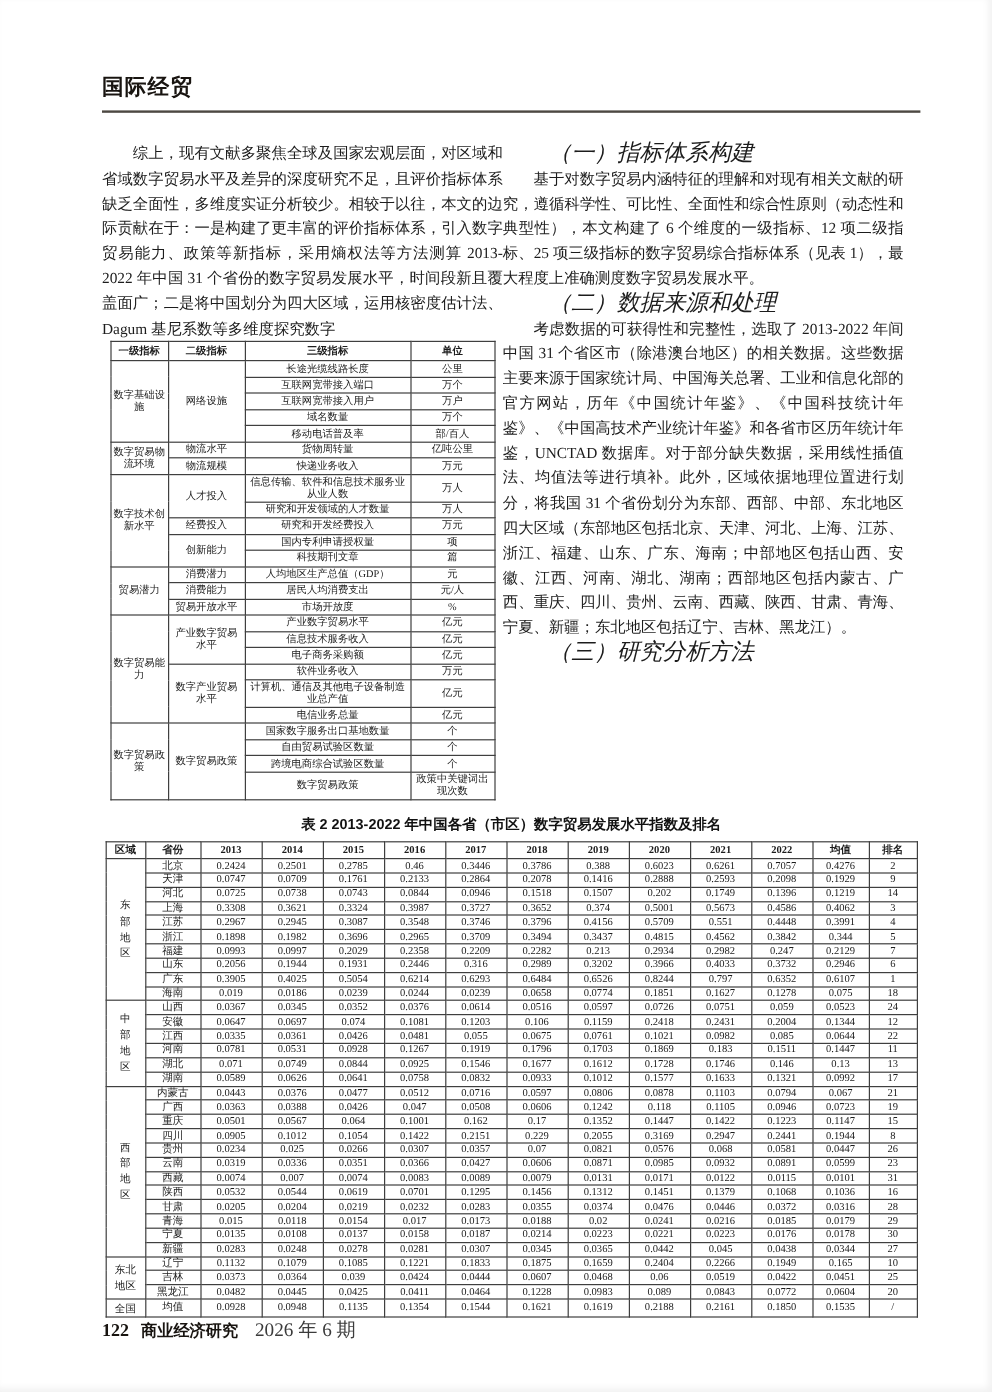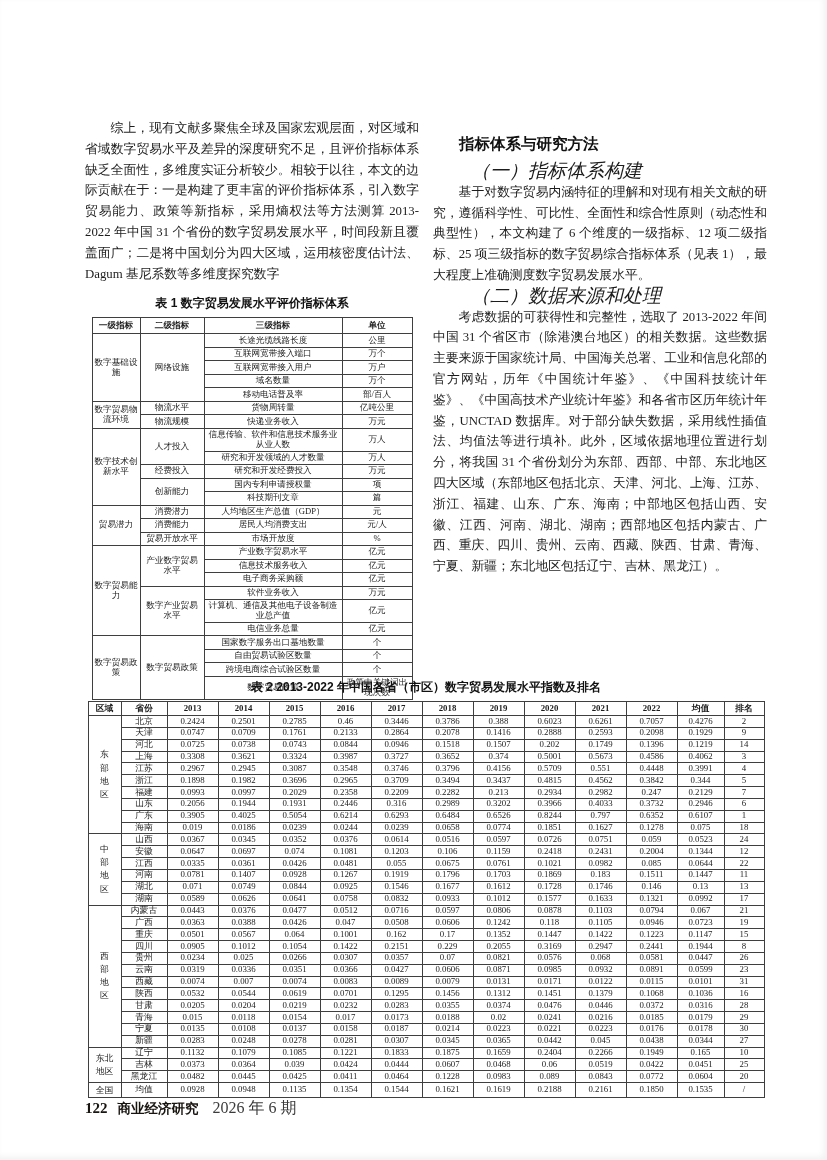--- a/index.html
+++ b/index.html
@@ -2,21 +2,21 @@
 <html><head>
 <meta charset="utf-8">
 <style>
   html,body{margin:0;padding:0;background:#f2f0ee;}
   .page{position:relative;width:827px;height:1160px;background:#ffffff;margin:0 auto;
         font-family:"Liberation Serif","DejaVu Serif",serif;color:#1c1c1c;overflow:hidden;
         box-shadow:inset -3px -3px 6px rgba(0,0,0,0.06);}
   .hdr{position:absolute;left:85px;top:60px;width:682px;border-bottom:2px solid #4c4842;padding-bottom:8px;}
   .hdr h1{margin:0;font-family:"Liberation Sans","DejaVu Sans",sans-serif;font-weight:bold;
           font-size:18px;letter-spacing:1px;color:#181410;}
-  .cols{position:absolute;left:85px;top:118px;width:682px;display:flex;gap:14px;}
+  .cols{position:absolute;left:85px;top:118px;width:682px;display:flex;}
   .col{width:334px;}
   p.body{font-size:12.8px;line-height:20.8px;text-align:justify;margin:0;text-indent:2em;}
   p.noindent{text-indent:0;}
   h2.section{font-family:"Liberation Sans","DejaVu Sans",sans-serif;font-weight:bold;font-size:15.5px;
              margin:16px 0 6px 26px;color:#111;}
   p.sub{font-size:19px;line-height:20.8px;margin:0;text-indent:2em;font-style:italic;}
   .tbl-title{font-family:"Liberation Sans","DejaVu Sans",sans-serif;font-weight:bold;font-size:12px;
              text-align:center;margin:11px 0 5px 0;color:#111;}
   table{border-collapse:collapse;table-layout:fixed;}
   .tbl1{width:320px;font-size:8.6px;line-height:1.15;text-align:center;margin:0 auto;}
@@ -33,25 +33,27 @@
        font-family:Liberation Serif, serif;}
   .ftr .pn{font-size:15px;font-weight:bold;color:#181410;}
   .ftr .jn{font-size:13.5px;font-weight:bold;color:#181410;}
   .ftr .iss{font-size:16px;color:#3b3b3b;margin-left:4px;}
 </style>
 </head>
 <body>
 
 <div class="page">
 
+  <div class="hdr">
+    <h1>国际经贸</h1>
+  </div>
 
   <div class="cols">
     <div class="col">
       <p class="body">综上，现有文献多聚焦全球及国家宏观层面，对区域和省域数字贸易水平及差异的深度研究不足，且评价指标体系缺乏全面性，多维度实证分析较少。相较于以往，本文的边际贡献在于：一是构建了更丰富的评价指标体系，引入数字贸易能力、政策等新指标，采用熵权法等方法测算 2013-2022 年中国 31 个省份的数字贸易发展水平，时间段新且覆盖面广；二是将中国划分为四大区域，运用核密度估计法、Dagum 基尼系数等多维度探究数字</p>
-      <div class="tbl-title">表 1  数字贸易发展水平评价指标体系</div>
       <table class="tbl1">
         <colgroup>
             <col style="width: 48px;">
             <col style="width: 64px;">
             <col style="width: 138px;">
             <col style="width: 70px;">
           </colgroup>
         <thead>
             <tr>
               <th>一级指标</th>
@@ -176,25 +178,25 @@
               <td>个</td>
             </tr>
             <tr>
               <td>数字贸易政策</td>
               <td>政策中关键词出现次数</td>
             </tr>
           </tbody>
       </table>
     </div>
     <div class="col">
-      <h2 class="section">指标体系与研究方法</h2>
       <p class="sub">（一）指标体系构建</p>
       <p class="body">基于对数字贸易内涵特征的理解和对现有相关文献的研究，遵循科学性、可比性、全面性和综合性原则（动态性和典型性），本文构建了 6 个维度的一级指标、12 项二级指标、25 项三级指标的数字贸易综合指标体系（见表 1），最大程度上准确测度数字贸易发展水平。</p>
       <p class="sub">（二）数据来源和处理</p>
       <p class="body">考虑数据的可获得性和完整性，选取了 2013-2022 年间中国 31 个省区市（除港澳台地区）的相关数据。这些数据主要来源于国家统计局、中国海关总署、工业和信息化部的官方网站，历年《中国统计年鉴》、《中国科技统计年鉴》、《中国高技术产业统计年鉴》和各省市区历年统计年鉴，UNCTAD 数据库。对于部分缺失数据，采用线性插值法、均值法等进行填补。此外，区域依据地理位置进行划分，将我国 31 个省份划分为东部、西部、中部、东北地区四大区域（东部地区包括北京、天津、河北、上海、江苏、浙江、福建、山东、广东、海南；中部地区包括山西、安徽、江西、河南、湖北、湖南；西部地区包括内蒙古、广西、重庆、四川、贵州、云南、西藏、陕西、甘肃、青海、宁夏、新疆；东北地区包括辽宁、吉林、黑龙江）。</p>
+      <p class="sub">（三）研究分析方法</p>
     </div>
   </div>
 
   <div class="t2wrap">
     <div class="tbl-title">表 2  2013-2022 年中国各省（市区）数字贸易发展水平指数及排名</div>
     <table class="tbl2">
       <colgroup>
           <col style="width: 33px;">
           <col style="width: 46px;">
           <col style="width: 51px;">
@@ -428,21 +430,21 @@
             <td>0.0761</td>
             <td>0.1021</td>
             <td>0.0982</td>
             <td>0.085</td>
             <td>0.0644</td>
             <td>22</td>
           </tr>
           <tr>
             <td>河南</td>
             <td>0.0781</td>
-            <td>0.1407</td>
+            <td>0.0531</td>
             <td>0.0928</td>
             <td>0.1267</td>
             <td>0.1919</td>
             <td>0.1796</td>
             <td>0.1703</td>
             <td>0.1869</td>
             <td>0.183</td>
             <td>0.1511</td>
             <td>0.1447</td>
             <td>11</td>

